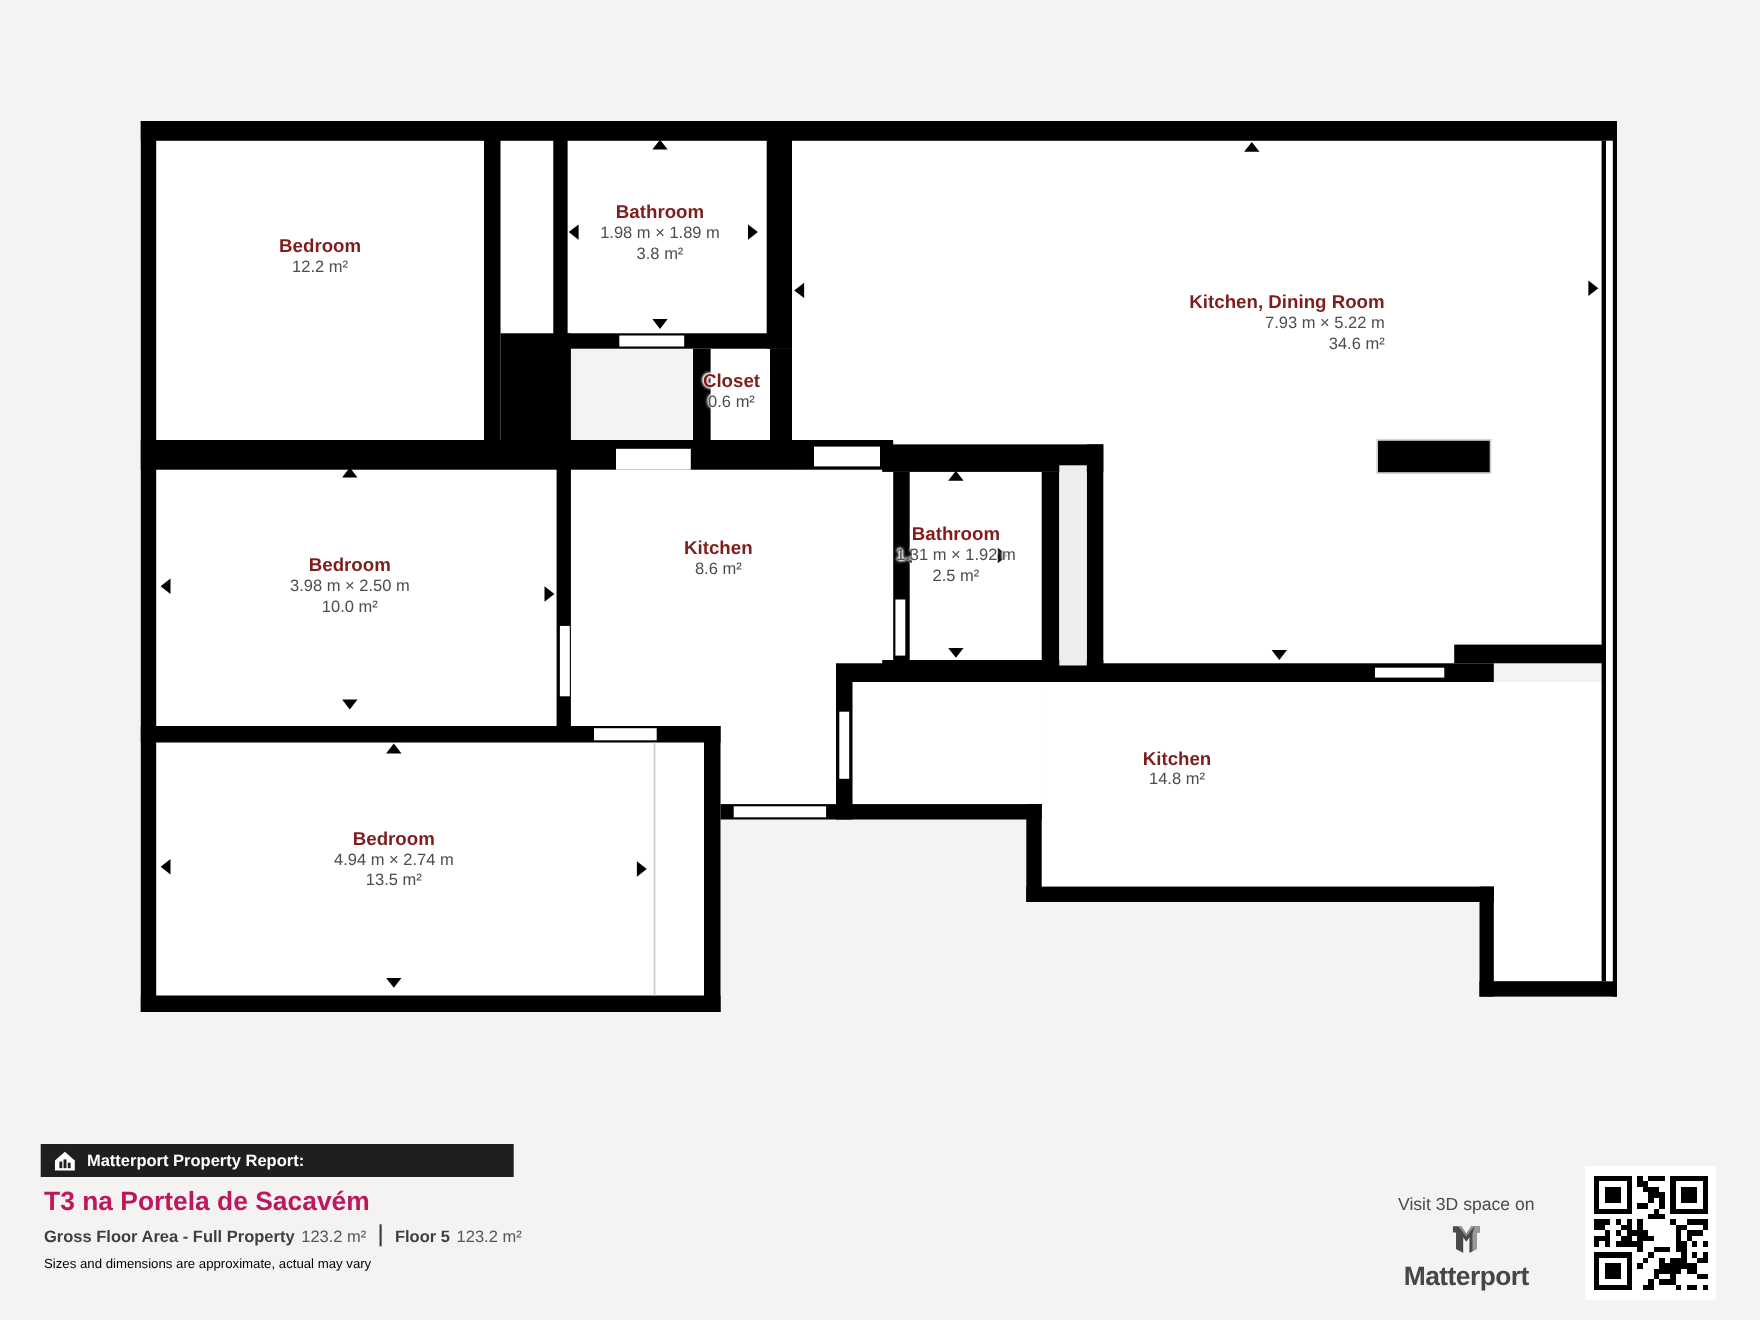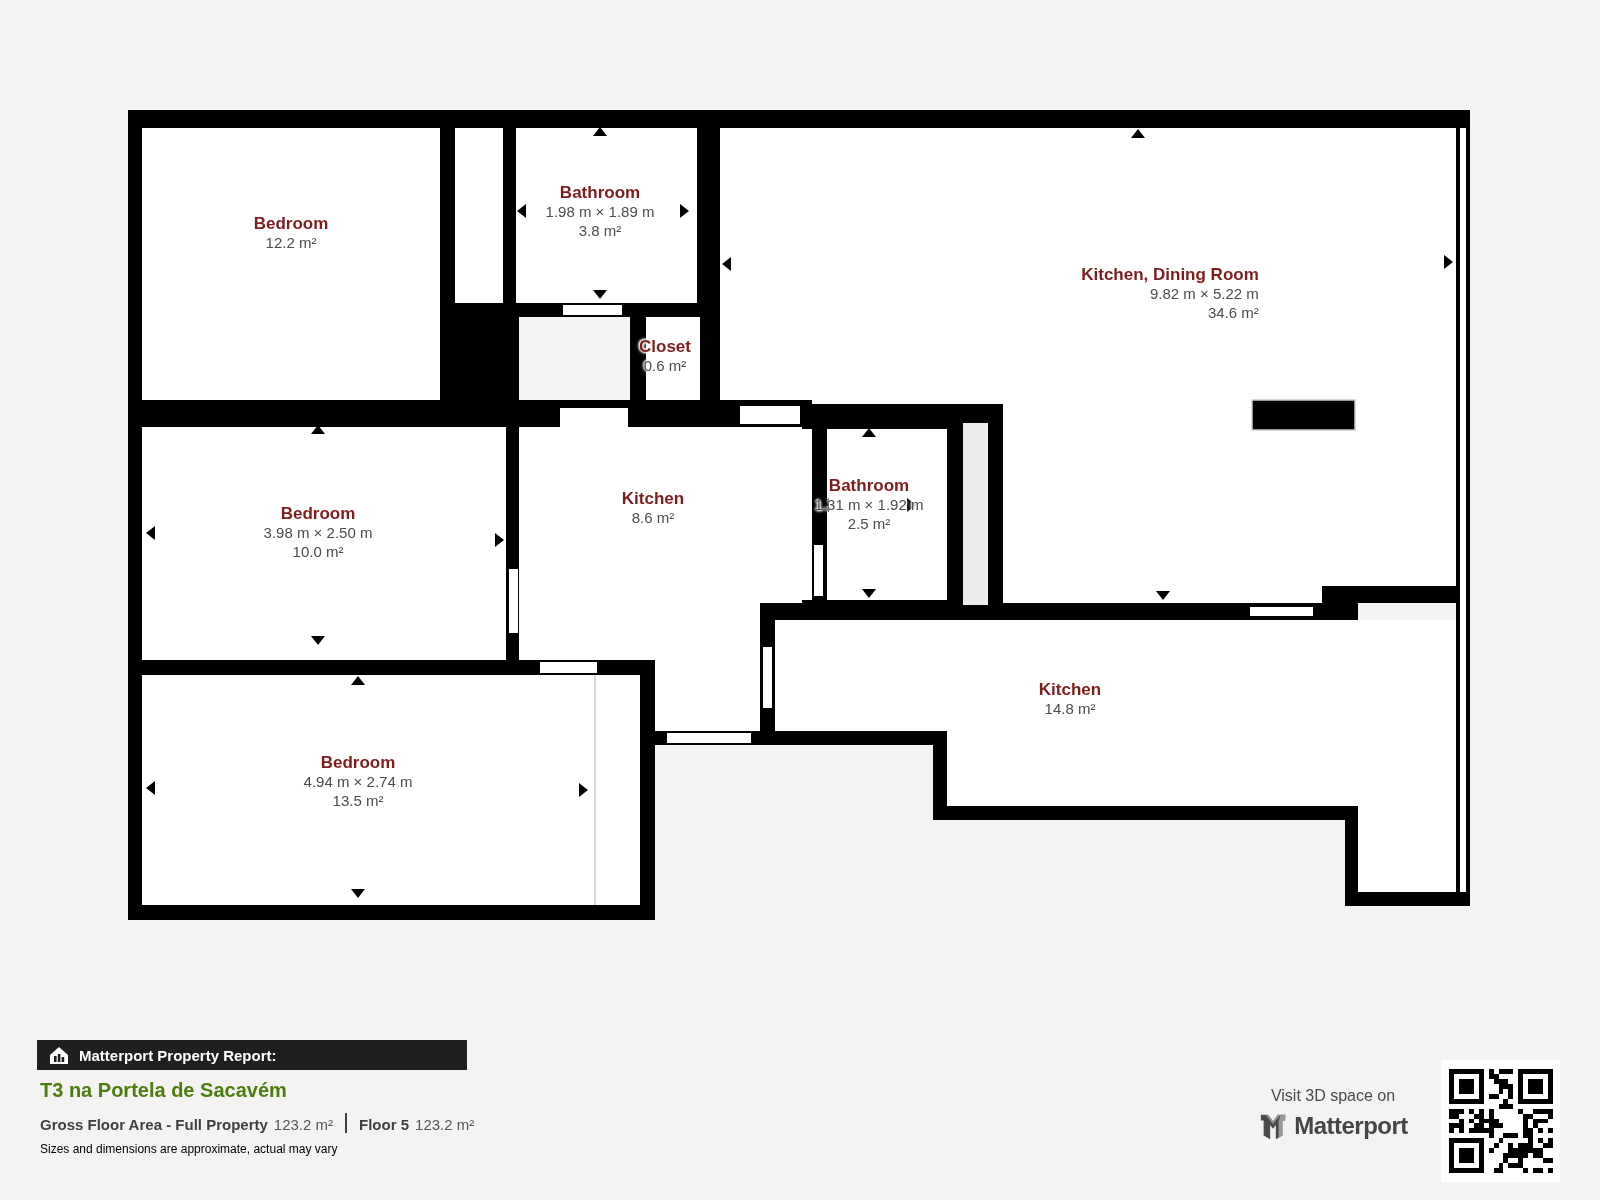--- a/index.html
+++ b/index.html
@@ -14,28 +14,28 @@
     text-align:center;color:#4d4d4d;line-height:19px;font-size:15px;
     text-shadow:0 0 2px #fff,0 0 3px #fff,0 0 4px #fff,1px 1px 2px #fff,-1px -1px 2px #fff;
     white-space:nowrap;z-index:5;
   }
   .room-label .rname{font-weight:bold;font-size:17px;color:#7f1d1d;}
   .banner{
     position:absolute;left:37px;top:1040px;width:430px;height:30px;
     background:#1f1f1f;color:#fff;display:flex;align-items:center;gap:9px;
     padding-left:11px;box-sizing:border-box;font-size:15px;font-weight:bold;
   }
-  .prop-title{position:absolute;left:40px;top:1079px;font-size:20px;font-weight:bold;color:#4d7c0f;}
+  .prop-title{position:absolute;left:40px;top:1079px;font-size:24px;font-weight:bold;color:#be185d;}
   .metrics{position:absolute;left:40px;top:1113px;font-size:15px;color:#555;display:flex;align-items:flex-end;}
   .metrics b{color:#3f3f3f;}
   .metrics .sep{display:inline-block;width:2px;height:20px;background:#3f3f3f;margin:0 12px;}
   .disclaimer{position:absolute;left:40px;top:1142px;font-size:12px;color:#000000;}
   .cta{position:absolute;left:1243px;top:1087px;width:180px;text-align:center;color:#4a4a4a;}
   .cta .visit{font-size:16px;margin-bottom:6px;}
-  .cta .brandrow{display:flex;align-items:center;justify-content:center;gap:6px;}
+  .cta .brandrow{display:flex;align-items:center;justify-content:center;gap:6px;flex-direction:column;}
   .cta .brand{font-size:24px;font-weight:bold;color:#464646;letter-spacing:-0.5px;}
   .qr-card{position:absolute;left:1441px;top:1060px;width:119px;height:122px;background:#fff;
     display:flex;align-items:center;justify-content:center;}
 </style>
 </head>
 <body>
 
 <svg id="plan-svg" width="1600" height="1200">
 
   <g fill="#ffffff">
@@ -134,21 +134,21 @@
   <div class="rname">Bedroom</div>
   <div>12.2 m²</div>
 </div>
 <div class="room-label" style="left:600px;top:183px;">
   <div class="rname">Bathroom</div>
   <div>1.98 m × 1.89 m</div>
   <div>3.8 m²</div>
 </div>
 <div class="room-label" style="left:1170px;top:265px;text-align:right;">
   <div class="rname">Kitchen, Dining Room</div>
-  <div>9.82 m × 5.22 m</div>
+  <div>7.93 m × 5.22 m</div>
   <div>34.6 m²</div>
 </div>
 <div class="room-label" style="left:665px;top:337px;">
   <div class="rname">Closet</div>
   <div>0.6 m²</div>
 </div>
 <div class="room-label" style="left:318px;top:504px;">
   <div class="rname">Bedroom</div>
   <div>3.98 m × 2.50 m</div>
   <div>10.0 m²</div>

